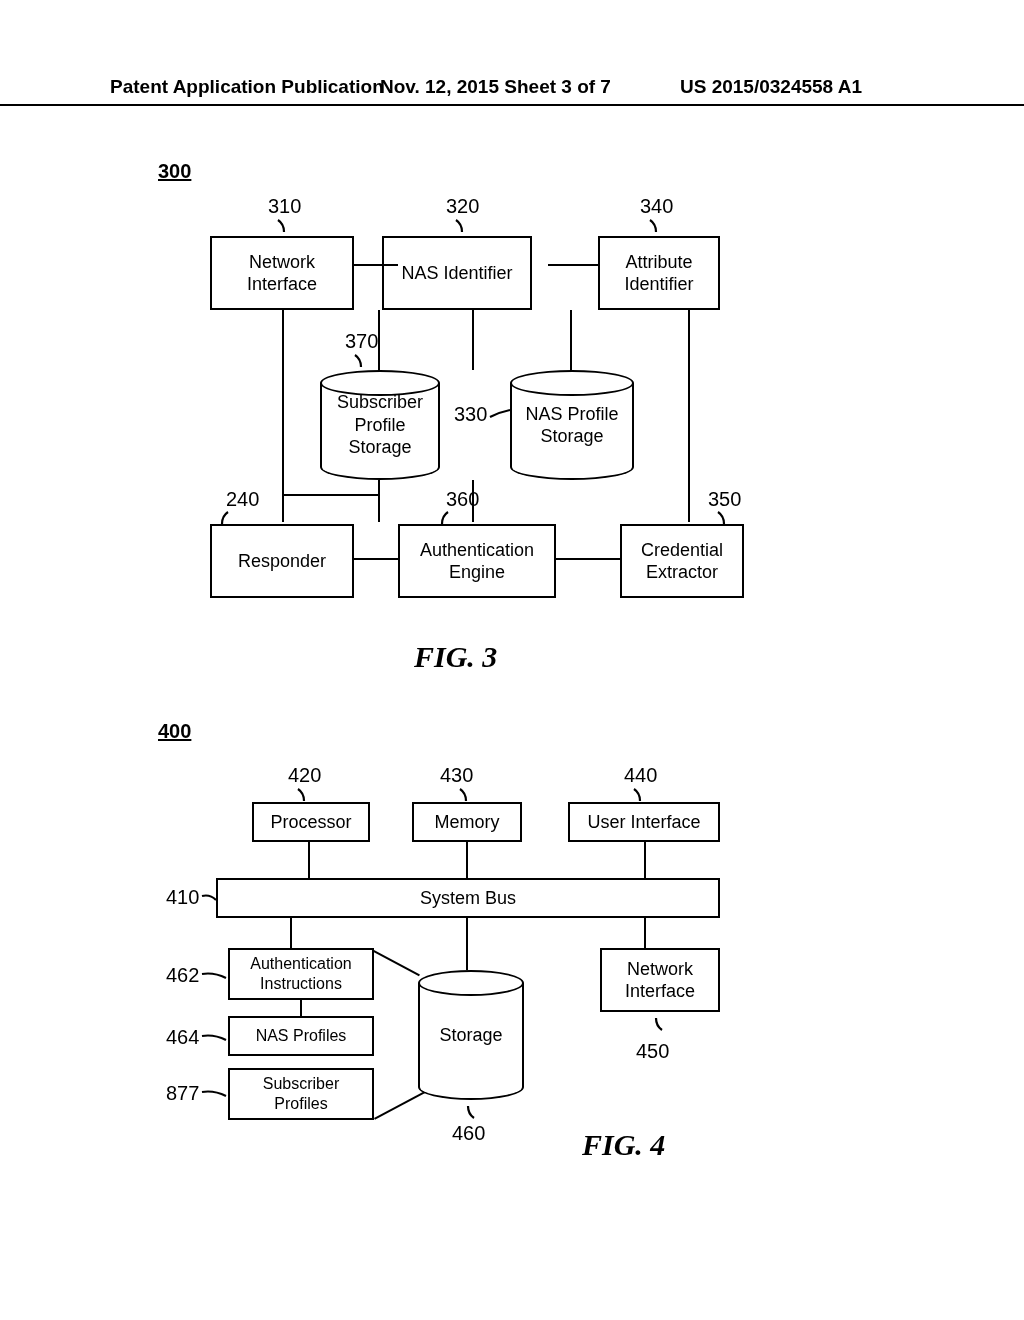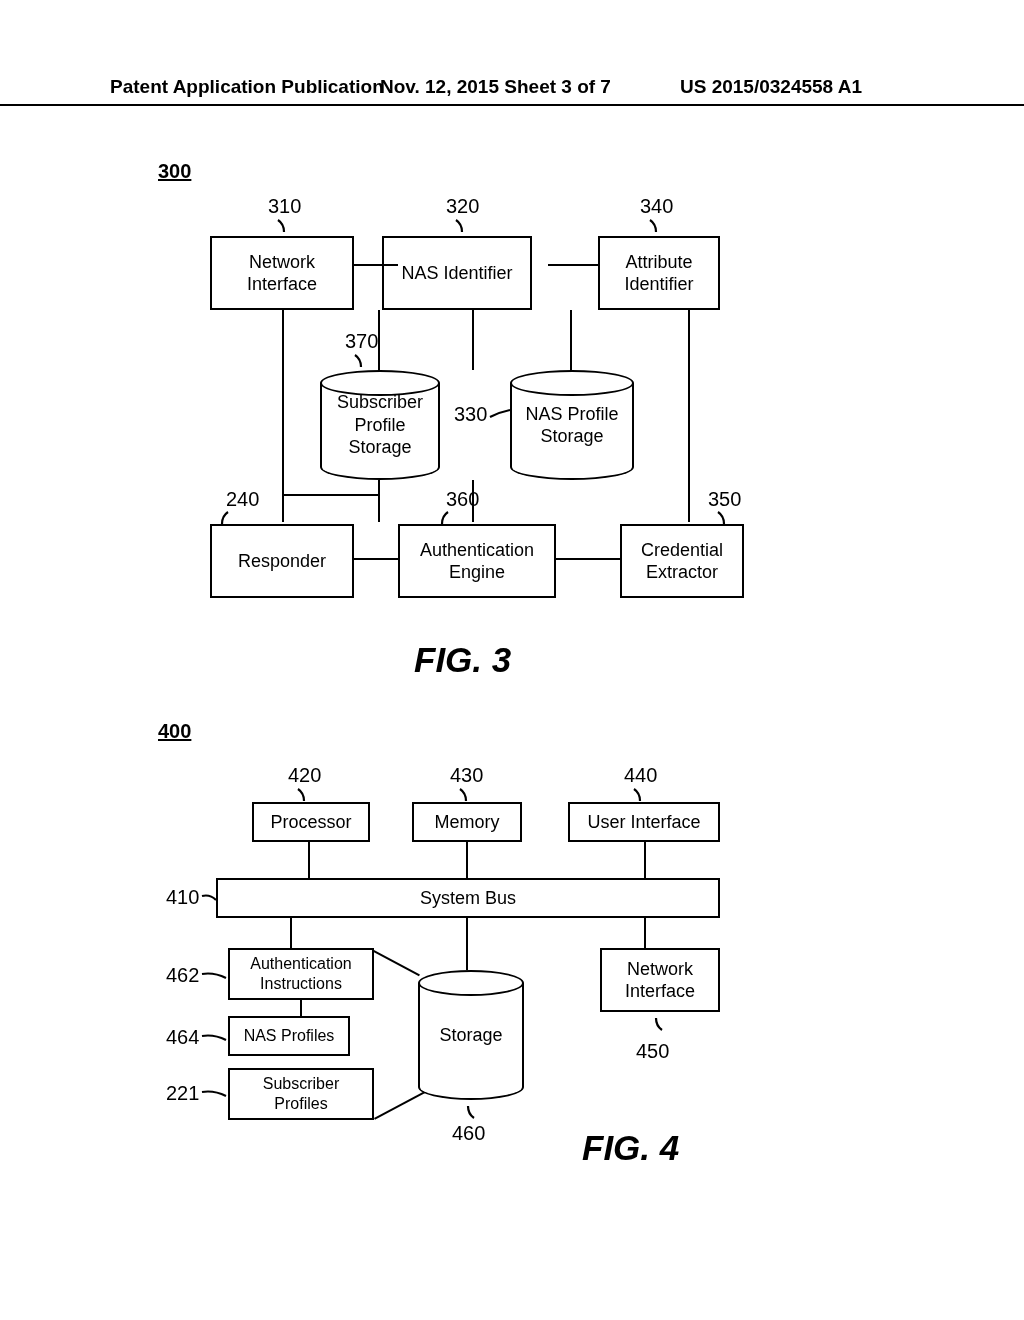--- a/index.html
+++ b/index.html
@@ -26,24 +26,24 @@
   .hdr-right{ position: absolute; left: 680px; top: 0; }
 
   .fignum {
     position: absolute;
     font-size: 20px;
     font-weight: bold;
     text-decoration: underline;
   }
   .figcap {
     position: absolute;
-    font-family: Liberation Sans, sans-serif;
+    font-family: Liberation Serif, serif;
     font-style: italic;
     font-weight: bold;
-    font-size: 35px;
+    font-size: 30px;
   }
 
   .block {
     position: absolute;
     border: 2px solid #000;
     background: #fff;
     display: flex;
     align-items: center;
     justify-content: center;
     text-align: center;
@@ -214,21 +214,21 @@
   </div>
 
 <div class="hline" style="left:354px; top:558px; width:44px;"></div>
 <div class="hline" style="left:556px; top:558px; width:64px;"></div>
 
 <div class="figcap" style="left:414px; top:640px;">FIG.   3</div>
 
 <div class="fignum" style="left:158px; top:720px;">400</div>
 
 <div class="reflabel" style="left:288px; top:764px;">420</div>
-<div class="reflabel" style="left:450px; top:764px;">430</div>
+<div class="reflabel" style="left:440px; top:764px;">430</div>
 <div class="reflabel" style="left:624px; top:764px;">440</div>
 <svg class="hook" style="left:296px; top:787px;" viewBox="0 0 16 16">
     <path d="M2 2 Q8 6 8 14" stroke="#000" stroke-width="2.2" fill="none"></path>
   </svg>
 <svg class="hook" style="left:458px; top:787px;" viewBox="0 0 16 16">
     <path d="M2 2 Q8 6 8 14" stroke="#000" stroke-width="2.2" fill="none"></path>
   </svg>
 <svg class="hook" style="left:632px; top:787px;" viewBox="0 0 16 16">
     <path d="M2 2 Q8 6 8 14" stroke="#000" stroke-width="2.2" fill="none"></path>
   </svg>
@@ -257,32 +257,32 @@
   </svg>
 
 <div class="vline" style="left:466px; top:918px; height:52px;"></div>
 <div class="vline" style="left:644px; top:918px; height:30px;"></div>
 <div class="vline" style="left:290px; top:918px; height:30px;"></div>
 
 <div class="block" style="left:228px; top:948px; width:146px; height:52px; font-size:16px;">
     <span style="white-space:pre-line;">Authentication
 Instructions</span>
   </div>
-<div class="block" style="left:228px; top:1016px; width:122px; height:40px; font-size:16px;">
+<div class="block" style="left:228px; top:1016px; width:146px; height:40px; font-size:16px;">
     <span>NAS Profiles</span>
   </div>
 <div class="block" style="left:228px; top:1068px; width:146px; height:52px; font-size:16px;">
     <span style="white-space:pre-line;">Subscriber
 Profiles</span>
   </div>
 <div class="vline" style="left:300px; top:1000px; height:16px;"></div>
 
 <div class="reflabel" style="left:166px; top:964px;">462</div>
 <div class="reflabel" style="left:166px; top:1026px;">464</div>
-<div class="reflabel" style="left:166px; top:1082px;">221</div>
+<div class="reflabel" style="left:166px; top:1082px;">877</div>
 <svg style="position:absolute; left:200px; top:970px; width:28px; height:14px;" viewBox="0 0 28 14">
     <path d="M2 4 Q14 2 26 8" stroke="#000" stroke-width="2.2" fill="none"></path>
   </svg>
 <svg style="position:absolute; left:200px; top:1032px; width:28px; height:14px;" viewBox="0 0 28 14">
     <path d="M2 4 Q14 2 26 8" stroke="#000" stroke-width="2.2" fill="none"></path>
   </svg>
 <svg style="position:absolute; left:200px; top:1088px; width:28px; height:14px;" viewBox="0 0 28 14">
     <path d="M2 4 Q14 2 26 8" stroke="#000" stroke-width="2.2" fill="none"></path>
   </svg>
 

